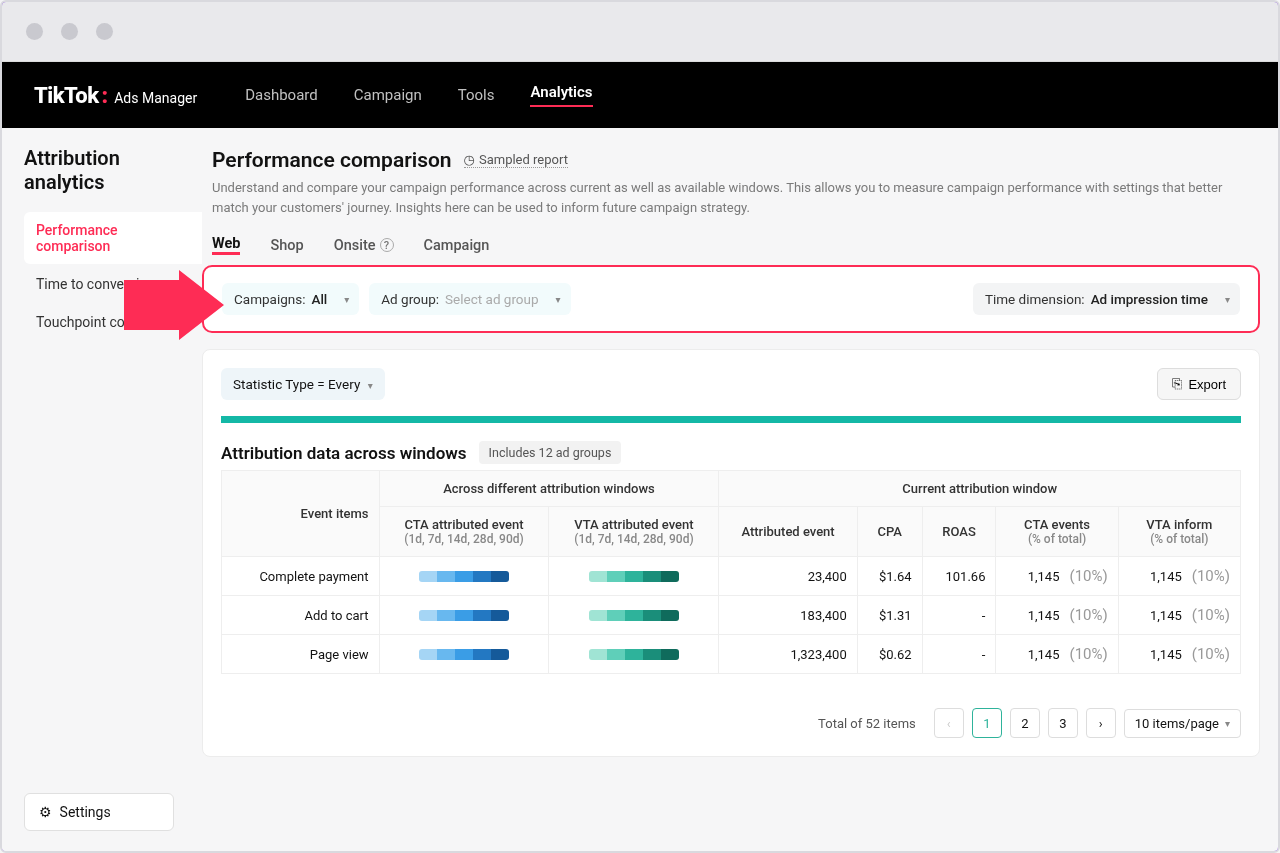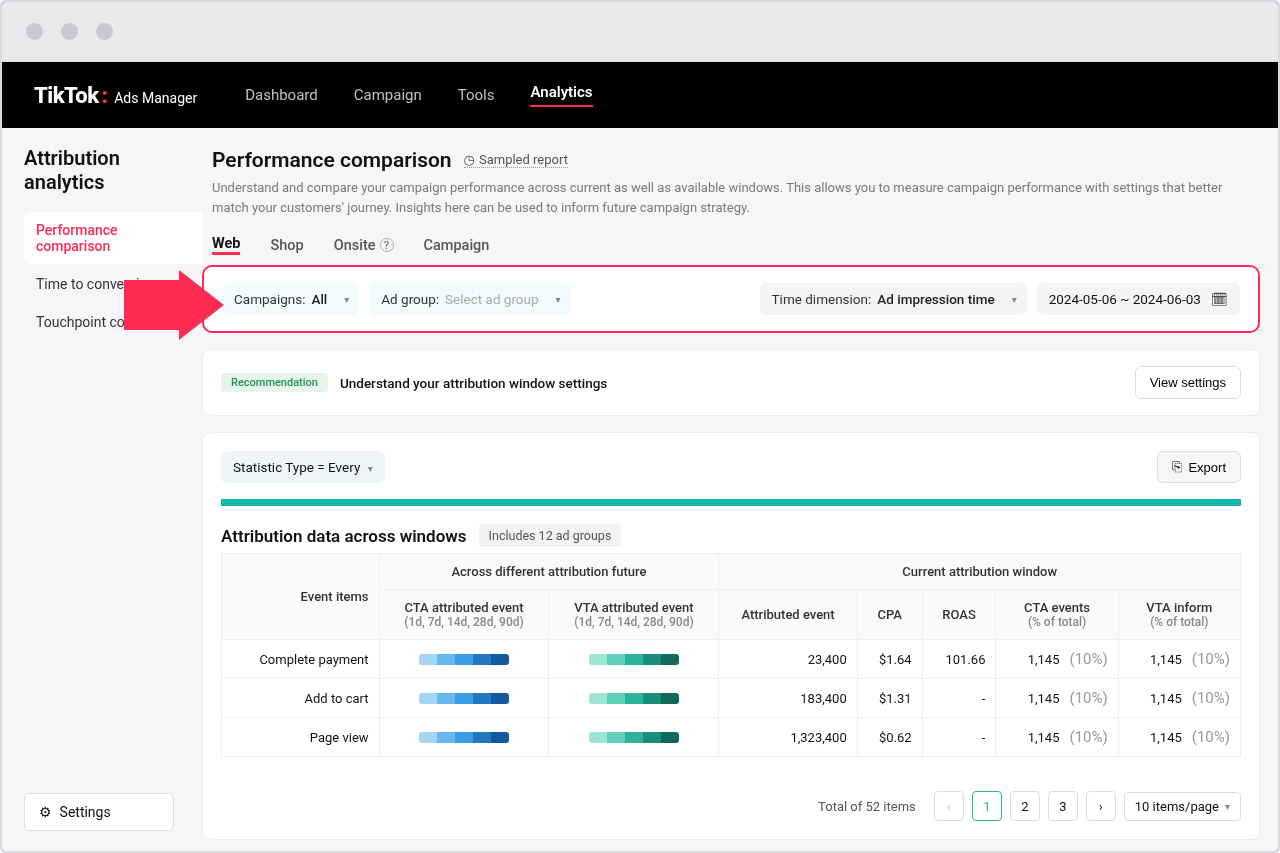--- a/index.html
+++ b/index.html
@@ -141,31 +141,22 @@
           <span class="select-label">Ad group:</span>
           <span class="placeholder">Select ad group</span>
           <span class="chev">▾</span>
         </div>
         <div class="spacer"></div>
         <div class="select-box light">
           <span class="select-label">Time dimension:</span>
           <span class="select-value">Ad impression time</span>
           <span class="chev">▾</span>
         </div>
-        <div class="date-box">
-          <span>2024-05-06 ~ 2024-06-03</span>
-          <span>🗓</span>
-        </div>
-      </div>
-
-      <div class="card reco-row">
-        <span class="reco-badge">Recommendation</span>
-        <span class="reco-text">Understand your attribution window settings</span>
-        <button class="view-settings-btn">View settings</button>
-      </div>
+      </div>
+
 
       <div class="big-card">
         <div class="toolbar-row">
           <div class="stat-type">
             <span>Statistic Type = Every</span>
             <span style="font-size:10px;color:#888;margin-left:4px;">▾</span>
           </div>
           <button class="export-btn">
             <span>⎘</span>
             <span>Export</span>
@@ -174,21 +165,21 @@
 
         <div class="section-title-row">
           <div class="section-title">Attribution data across windows</div>
           <div class="badge-count">Includes 12 ad groups</div>
         </div>
 
         <table>
           <thead>
             <tr>
               <th rowspan="2" class="first-col">Event items</th>
-              <th colspan="2" class="group-head">Across different attribution future</th>
+              <th colspan="2" class="group-head">Across different attribution windows</th>
               <th colspan="5" class="group-head">Current attribution window</th>
             </tr>
             <tr>
               <th>
                 <div>CTA attributed event</div>
                 <div class="sub-text">(1d, 7d, 14d, 28d, 90d)</div>
               </th>
               <th>
                 <div>VTA attributed event</div>
                 <div class="sub-text">(1d, 7d, 14d, 28d, 90d)</div>

